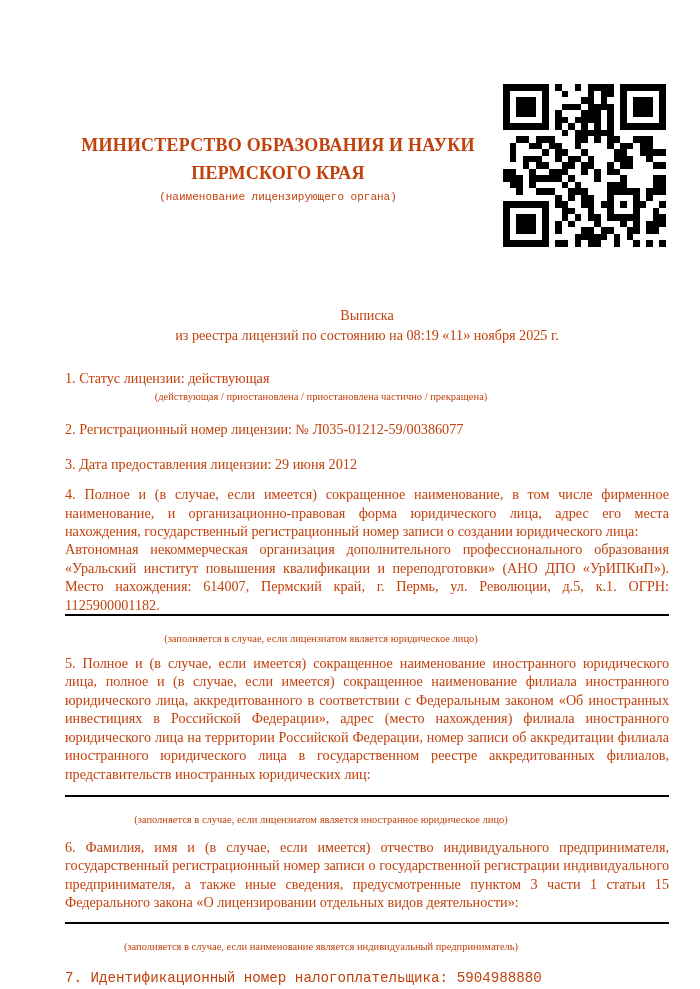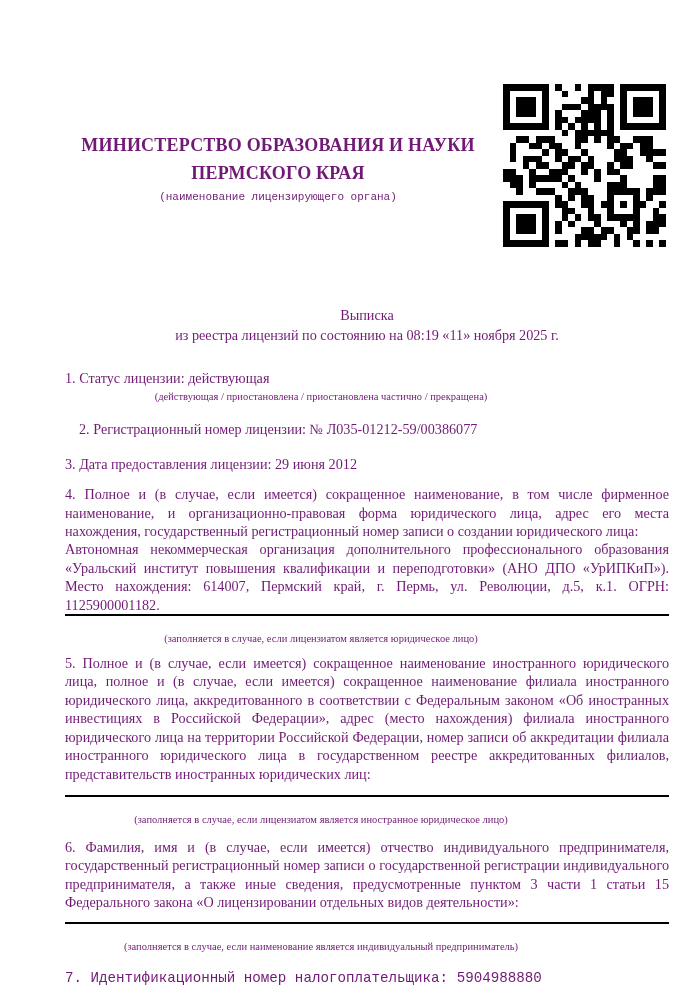--- a/index.html
+++ b/index.html
@@ -1,21 +1,21 @@
 <!DOCTYPE html>
 <html><head>
 <meta charset="utf-8">
 <style>
   html, body { margin: 0; padding: 0; background: #ffffff; }
   .page {
     position: relative;
     width: 700px;
     height: 989px;
     background: #ffffff;
-    color: #701a75;
+    color: #c2410c;
     font-family: "Liberation Serif", serif;
     overflow: hidden;
   }
   .content {
     position: absolute;
     left: 65px;
     top: 0;
     width: 604px;
   }
   .ministry {
@@ -49,21 +49,21 @@
   .just { text-align: justify; }
   .caption {
     font-size: 10.5px;
     line-height: 13px;
     width: 512px;
     text-align: center;
     margin-top: 3px;
   }
   .caption-mt4 { margin-top: 16px; }
   .item-1 { margin-top: 24px; }
-  .item-2 { margin-top: 17px; margin-left: 14px; }
+  .item-2 { margin-top: 17px; }
   .item-3 { margin-top: 16px; }
   .item-4 { margin-top: 12px; }
   .item-5 { margin-top: 9px; }
   .item-6 { margin-top: 12px; }
   .item-7 { margin-top: 16px; font-family: Liberation Mono, monospace; }
   .fill-rule { border-bottom: 2px solid #000000; padding-bottom: 0; }
   .blank-fill { height: 12px; border-bottom: 2px solid #000000; }
   .blank-fill-sm { height: 10px; border-bottom: 2px solid #000000; }
   .page-number {
     margin-top: 13px;

